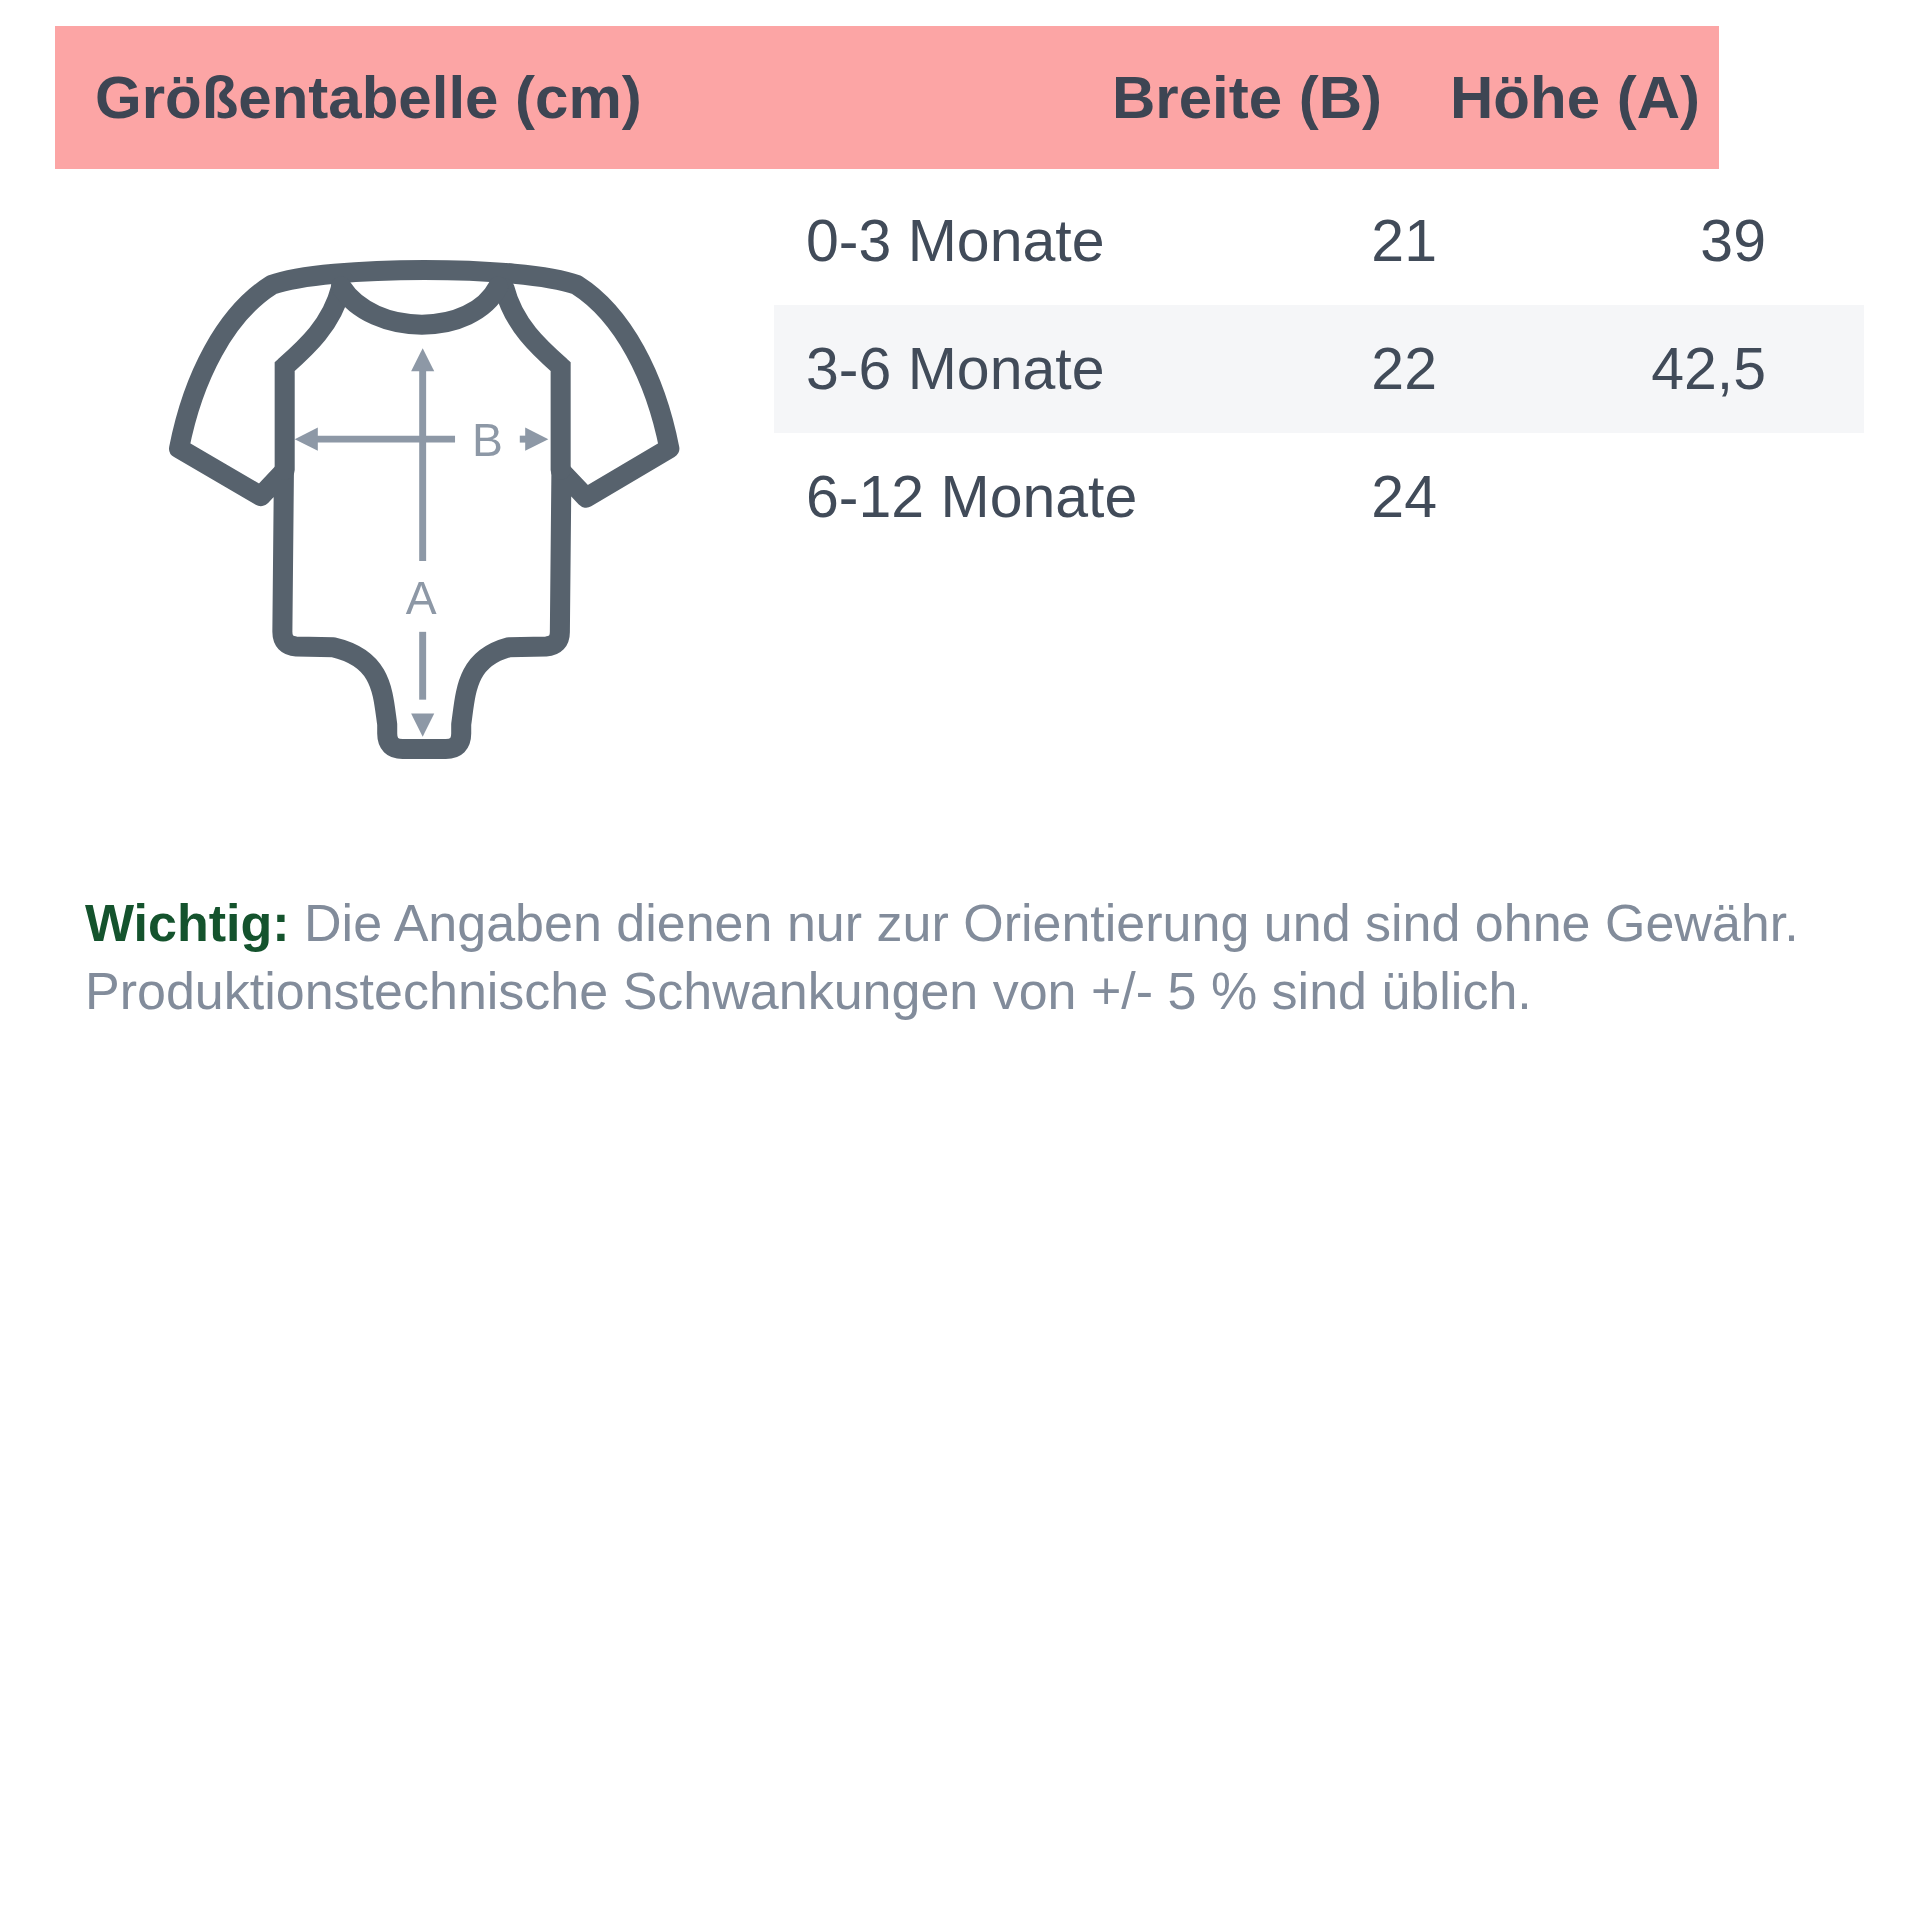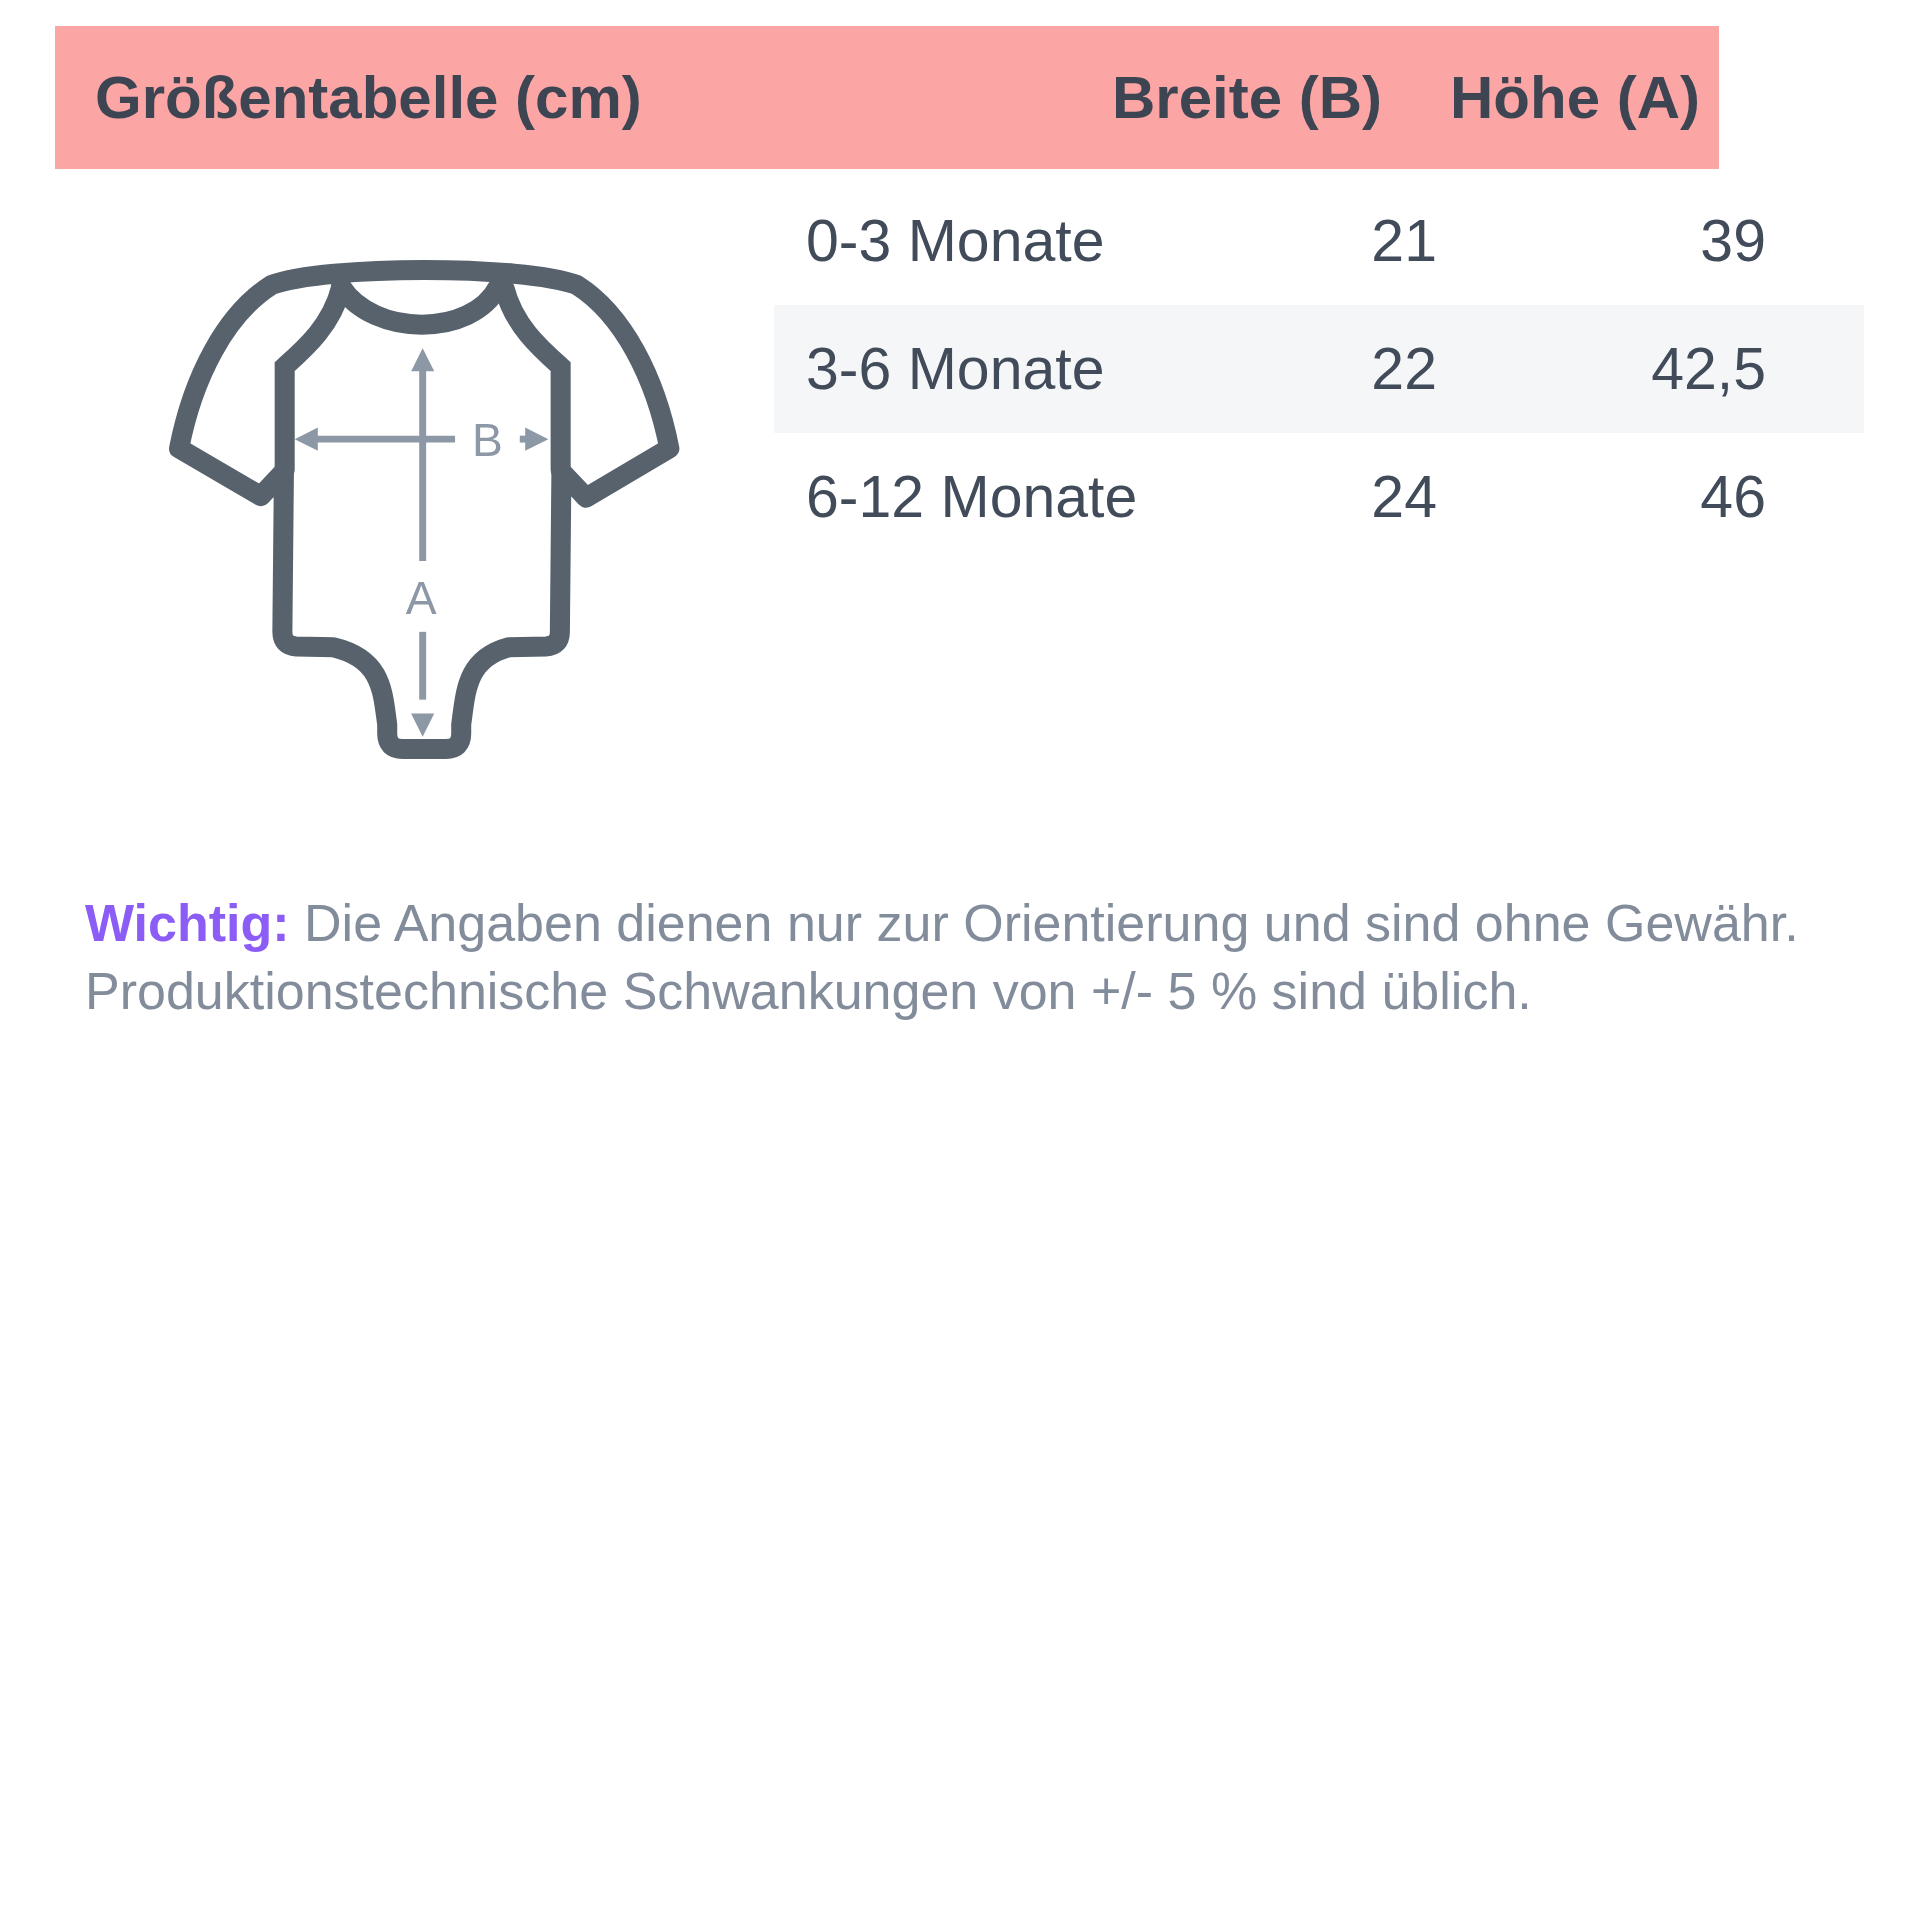--- a/index.html
+++ b/index.html
@@ -48,21 +48,21 @@
   #diagram text{
     font-family:"Liberation Sans","DejaVu Sans",sans-serif;
     font-size:60px;fill:#8d98a6;
   }
 
   
   #note{
     left:85px;top:837px;width:1788px;
     font-size:52px;line-height:68px;color:#828c9b;
   }
-  #note .lead{font-weight:bold;color:#8b5cf6;}
+  #note .lead{font-weight:bold;color:#14532d;}
 </style>
 </head>
 <body>
 
 <div class="abs" id="header-bar">
   <span id="table-title">Größentabelle (cm)</span>
   <span class="col-head" id="col-head-height">Höhe (A)</span>
   <span class="col-head" id="col-head-width">Breite (B)</span>
 </div>
 
@@ -120,20 +120,19 @@
     <span class="row-val val-height">39</span>
   </div>
   <div class="size-row striped">
     <span class="row-label">3-6 Monate</span>
     <span class="row-val val-width">22</span>
     <span class="row-val val-height">42,5</span>
   </div>
   <div class="size-row">
     <span class="row-label">6-12 Monate</span>
     <span class="row-val val-width">24</span>
-    <span class="row-val val-height">46</span>
   </div>
 </div>
 
 <p class="abs" id="note"><span class="lead">Wichtig:</span><span> Die Angaben dienen nur zur Orientierung und sind ohne Gewähr.</span><br>
   <span>Produktionstechnische Schwankungen von +/- 5 % sind üblich.</span>
 </p>
 
 
 </body></html>

